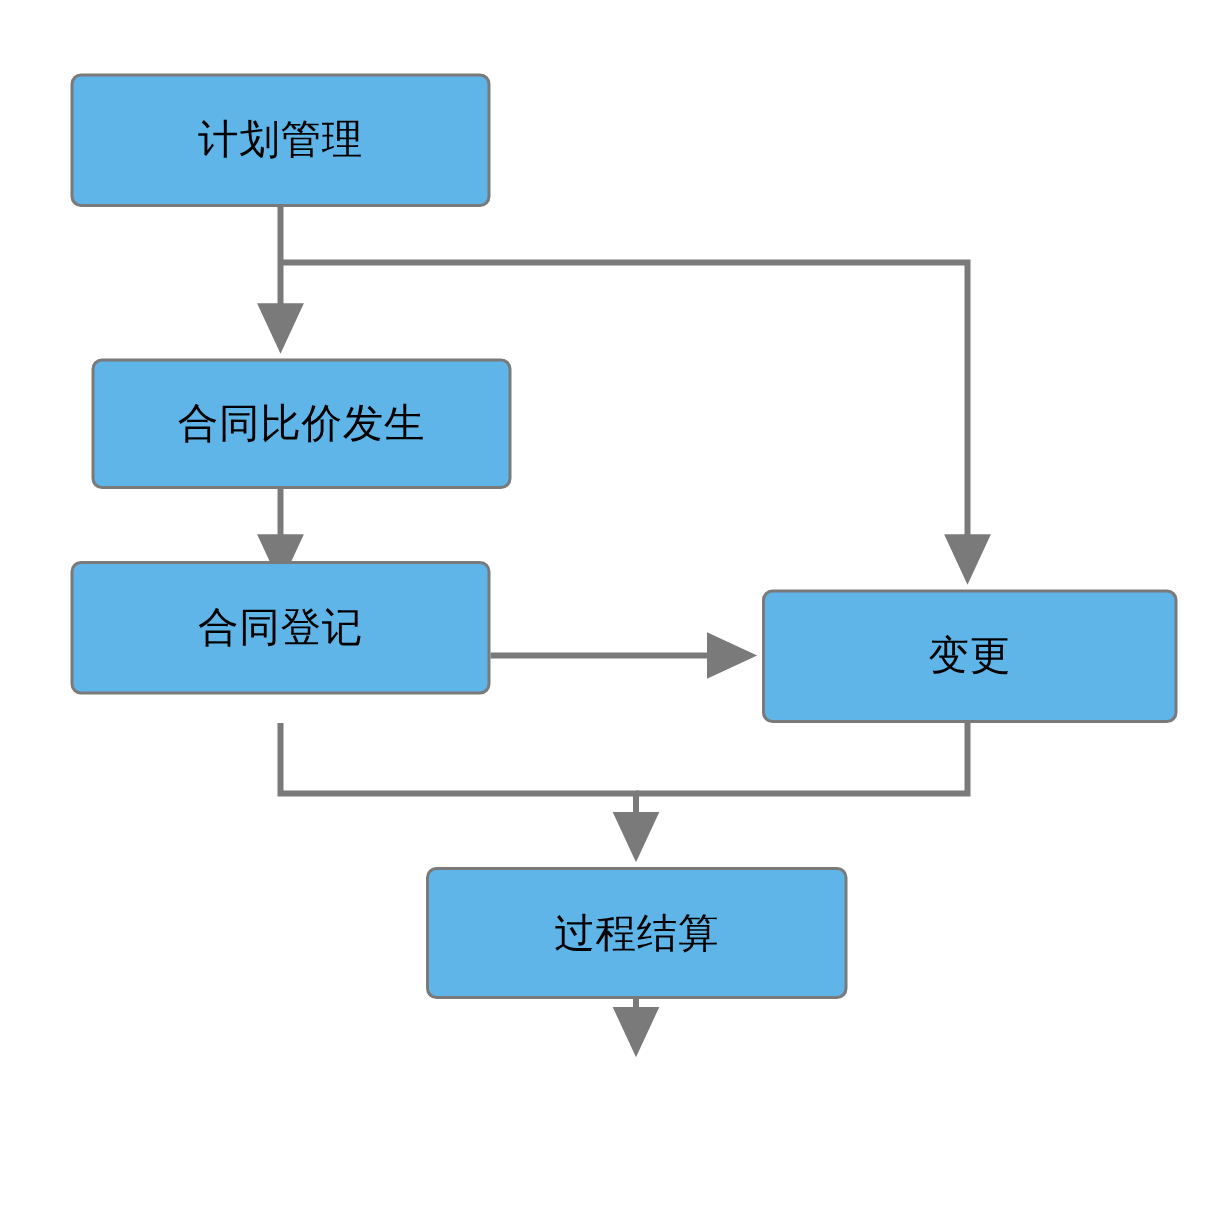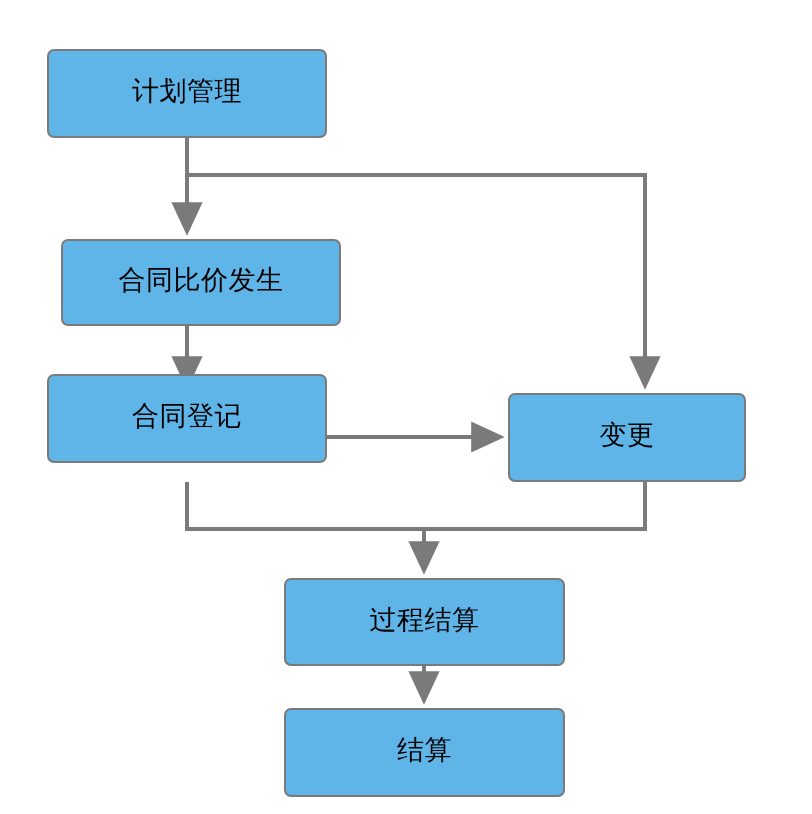--- a/index.html
+++ b/index.html
@@ -35,27 +35,27 @@
     align-items: center;
     justify-content: center;
     z-index: 2;
   }
   .node-label {
     color: #000000;
     font-size: 27px;
     line-height: 1;
     letter-spacing: 0.5px;
     white-space: nowrap;
-    font-family: Liberation Mono, monospace;
+    font-family: Liberation Sans, sans-serif;
     text-align: center;
   }
   .node-1 { left: 47px;  top: 49px;  width: 280px; height: 89px; }
   .node-2 { left: 47px;  top: 239px; width: 280px; height: 87px; margin-left: 14px; }
   .node-3 { left: 47px;  top: 374px; width: 280px; height: 89px; }
-  .node-4 { left: 508px; top: 393px; width: 238px; height: 89px; }
+  .node-4 { left: 508px; top: 393px; width: 277px; height: 89px; }
   .node-5 { left: 284px; top: 578px; width: 281px; height: 88px; }
   .node-6 { left: 284px; top: 708px; width: 281px; height: 89px; }
 </style>
 </head>
 <body>
 
 <div id="canvas">
 
   <svg id="edge-layer" viewBox="0 0 812 814" width="812" height="814" xmlns="http://www.w3.org/2000/svg">
     <defs>
@@ -95,17 +95,14 @@
   </div>
 
   <div class="node node-4">
     <span class="node-label">变更</span>
   </div>
 
   <div class="node node-5">
     <span class="node-label">过程结算</span>
   </div>
 
-  <div class="node node-6">
-    <span class="node-label">结算</span>
-  </div>
 
 </div>
 
 </body></html>

